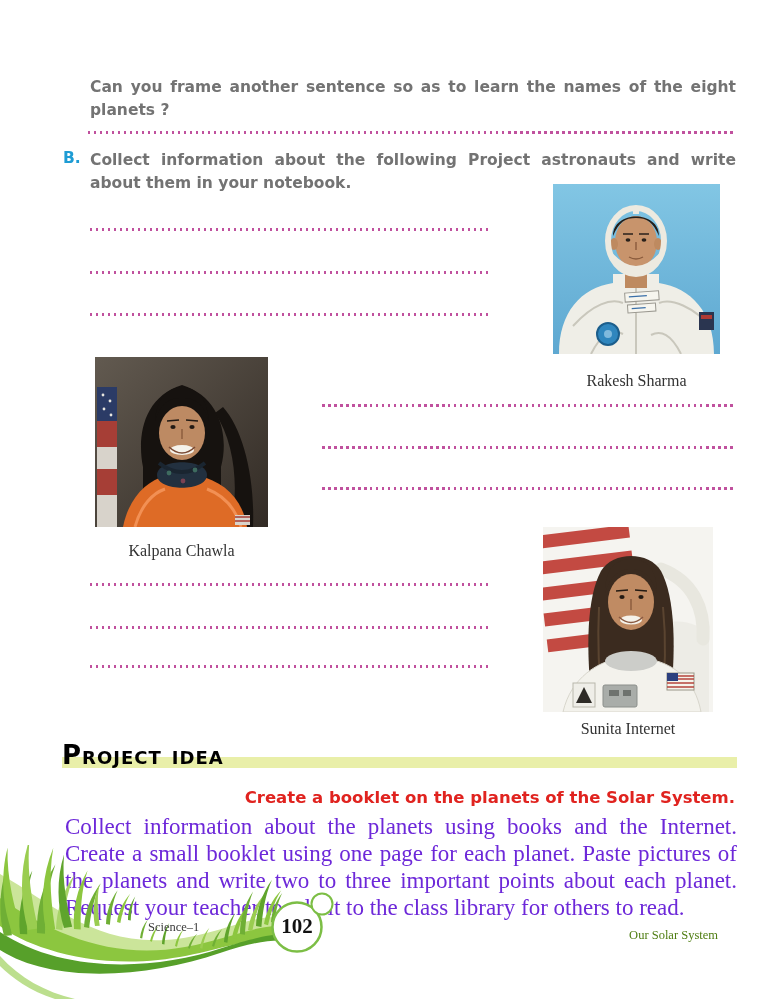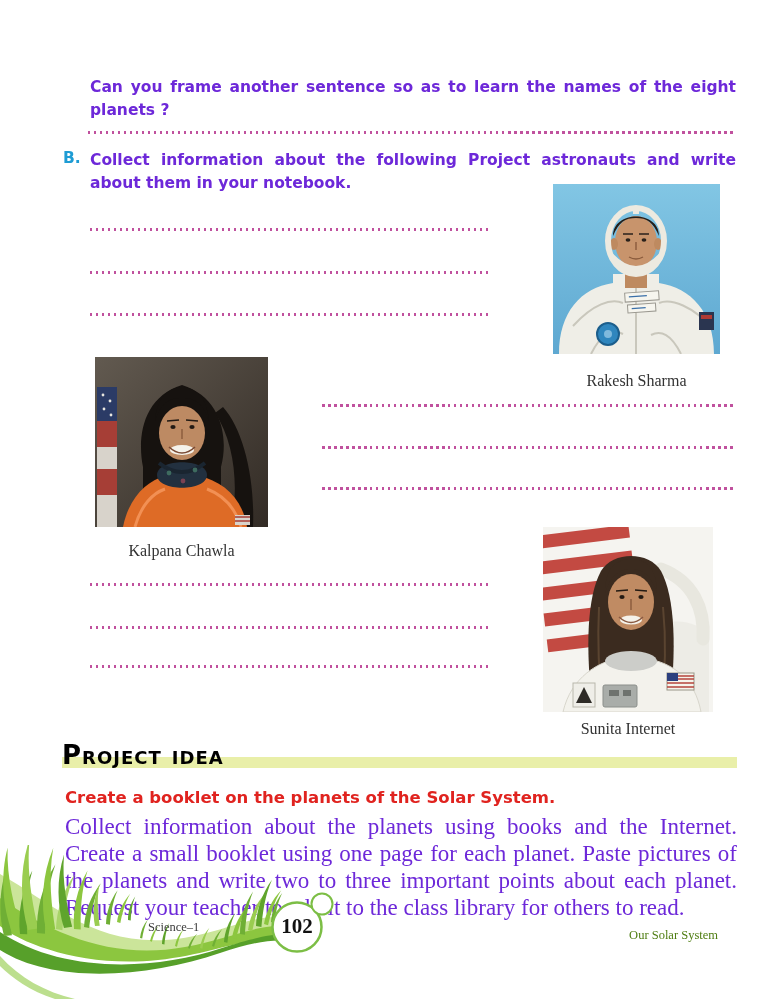--- a/index.html
+++ b/index.html
@@ -1,42 +1,42 @@
 <!DOCTYPE html>
 <html><head>
 <meta charset="utf-8">
 <style>
   html,body{margin:0;padding:0;background:#ffffff;}
   .page{position:relative;width:783px;height:1000px;background:#ffffff;overflow:hidden;
         font-family:"Liberation Serif",serif;}
 
   
   .blue-head{position:absolute;font-family:"DejaVu Sans",sans-serif;font-weight:bold;
-             font-size:15.5px;line-height:23px;color:#6d28d9;text-align:justify;}
+             font-size:15.5px;line-height:23px;color:#737373;text-align:justify;}
   .sec-label{position:absolute;font-family:"DejaVu Sans",sans-serif;font-weight:bold;
              font-size:15.5px;color:#1E9CD4;}
 
   
   .dotline{position:absolute;height:3px;
            background:repeating-linear-gradient(90deg,#C0519E 0 2.5px,transparent 2.5px 6px);}
 
   
   .photo{position:absolute;display:block;}
   .caption{position:absolute;text-align:center;font-family:"Liberation Serif",serif;
            font-size:16px;color:#333333;}
 
   
   .project-bar{position:absolute;left:62px;top:757px;width:675px;height:11px;
                background:#E9EFA9;z-index:1;}
   .project-head{position:absolute;left:62px;top:740px;z-index:2;
                 font-family:"DejaVu Sans",sans-serif;font-weight:bold;
                 font-variant:small-caps;font-size:26px;letter-spacing:1px;color:#000000;}
   .project-sub{position:absolute;left:65px;top:788px;width:670px;
                font-family:"DejaVu Sans",sans-serif;font-weight:bold;
-               font-size:16.5px;color:#E0231F;}
+               font-size:16.5px;color:#E0231F;text-align:right;}
   .project-body{position:absolute;left:65px;top:813px;width:672px;
                 font-size:23px;line-height:27px;color:#6d28d9;text-align:justify;}
 
   
   .footer-book{position:absolute;left:148px;top:920px;font-size:12.5px;color:#3C3C3C;z-index:4;}
   .footer-chapter{position:absolute;left:593px;top:928px;width:125px;text-align:right;
                   font-size:12.5px;color:#4d7c0f;z-index:4;}
   .page-num{position:absolute;left:272px;top:914px;width:50px;text-align:center;
             font-family:"Liberation Serif",serif;font-weight:bold;font-size:21px;
             color:#111111;z-index:4;}

